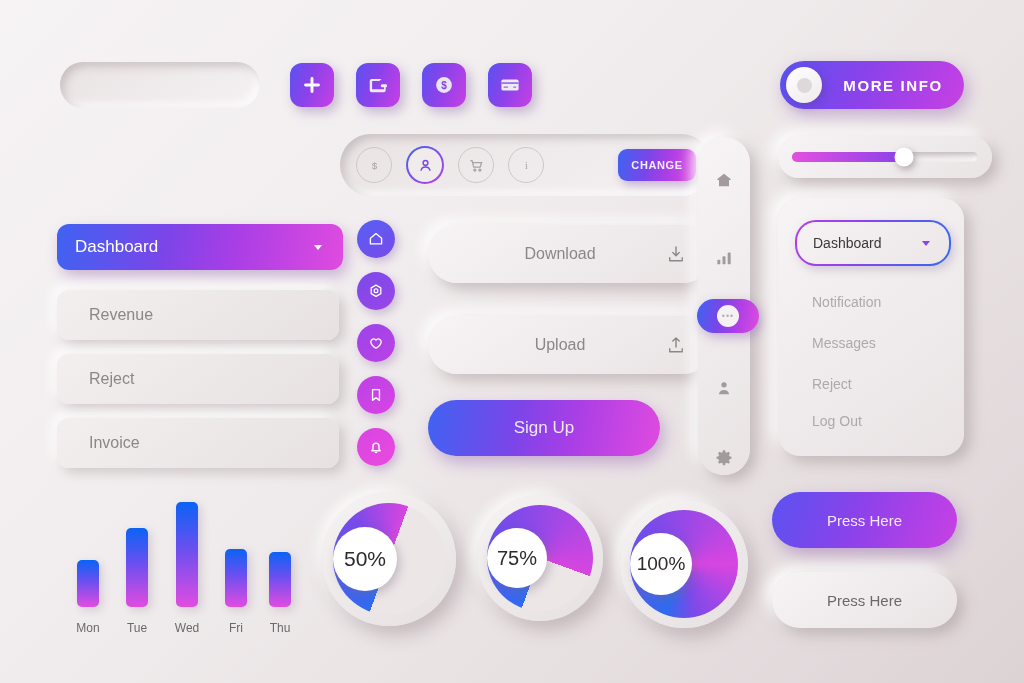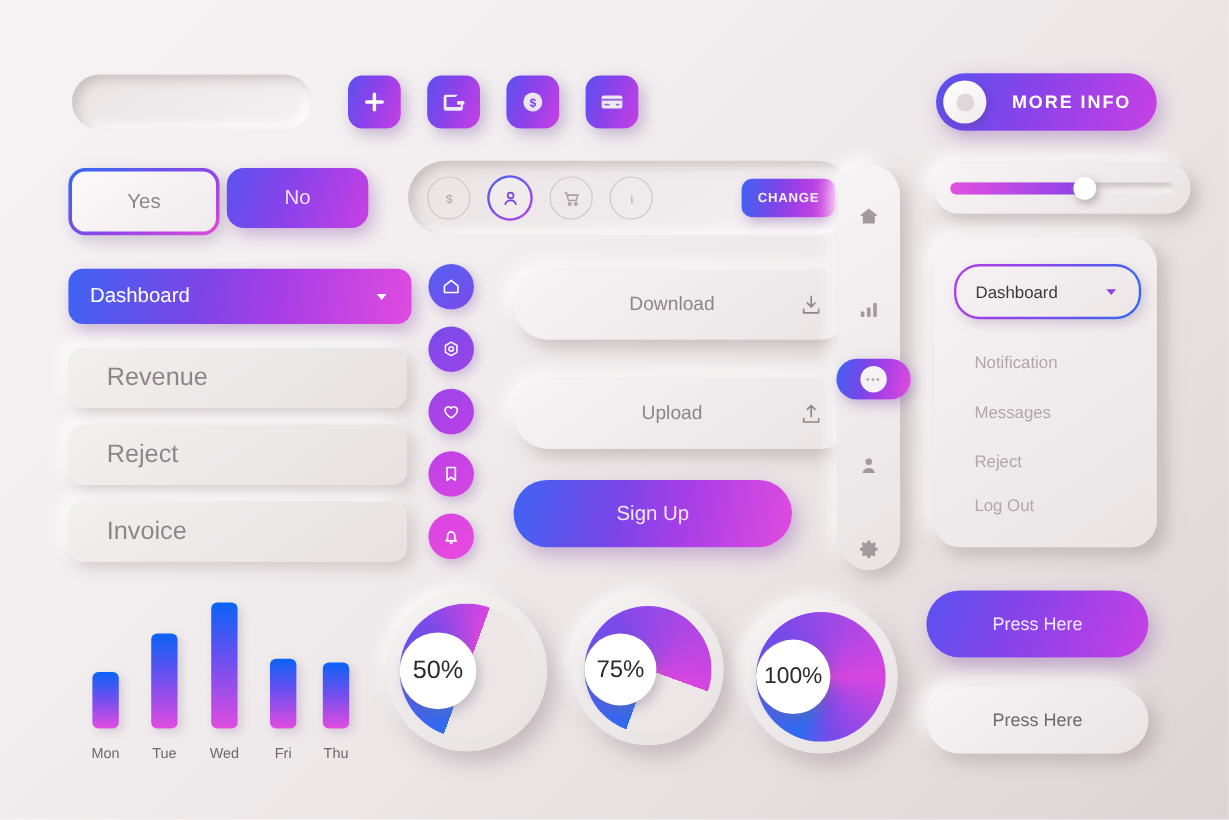--- a/index.html
+++ b/index.html
@@ -55,21 +55,21 @@
        display:flex;align-items:center;justify-content:center;font-size:17px;}
   #no{left:189px;top:140px;width:118px;height:50px;border-radius:14px;display:flex;align-items:center;
        justify-content:center;font-size:17px;box-shadow:4px 6px 14px rgba(150,100,180,.45);}
 
   
   #dash{left:57px;top:224px;width:250px;height:46px;border-radius:12px;display:flex;align-items:center;
         padding:0 18px;box-shadow:4px 6px 14px rgba(150,105,180,.45);}
   #dash .t{flex:1;font-size:17px;}
 
   
-  .row{left:57px;width:250px;height:50px;border-radius:12px;display:flex;align-items:center;padding-left:32px;font-size:21px;}
+  .row{left:57px;width:250px;height:50px;border-radius:12px;display:flex;align-items:center;padding-left:32px;font-size:16px;}
 
   
   #toolbar{left:340px;top:134px;width:340px;height:62px;border-radius:31px;display:flex;align-items:center;padding:0 16px;gap:14px;}
   .cico{width:34px;height:34px;border-radius:50%;display:flex;align-items:center;justify-content:center;
         border:1.6px solid #cfc7c8;color:#a9a1a3;}
   .cico svg{width:17px;height:17px;}
   .cico.act{border:none;padding:2px;background:linear-gradient(140deg,#3f63f2,#b83fe4);}
   .cico.act .in{width:100%;height:100%;border-radius:50%;background:#f1ecec;display:flex;align-items:center;justify-content:center;color:#7b45e8;}
   #change{margin-left:auto;width:78px;height:32px;border-radius:9px;display:flex;align-items:center;justify-content:center;
           font-size:11px;font-weight:700;letter-spacing:.6px;box-shadow:3px 4px 10px rgba(140,100,180,.45);}
@@ -169,26 +169,20 @@
   </div>
 
 
   <div class="abs tgl grad-p" style="left:780px;top:61px;width:184px;box-shadow:4px 6px 16px rgba(150,100,180,.45);">
     <div class="knob" style="margin-left:6px;background:linear-gradient(145deg,#ffffff,#efeaeb);box-shadow:2px 3px 8px rgba(90,60,130,.4);">
       <div class="hole" style="background:#ded8da;"></div>
     </div>
     <div class="txt lbl-w">MORE INFO</div>
   </div>
 
-  <div class="abs" id="yes">
-    <div class="inner lbl">Yes</div>
-  </div>
-  <div class="abs grad-p" id="no">
-    <span style="color:#ece2f6;">No</span>
-  </div>
 
   <div class="abs grad" id="dash">
     <div class="t lbl-w">Dashboard</div>
     <svg viewBox="0 0 24 24" style="width:14px;height:14px;" fill="#fff">
       <path d="M5 8.5h14L12 17z"></path>
       </svg>
   </div>
 
   <div class="abs row neu-flat" style="top:290px;">
     <span class="lbl">Revenue</span>

